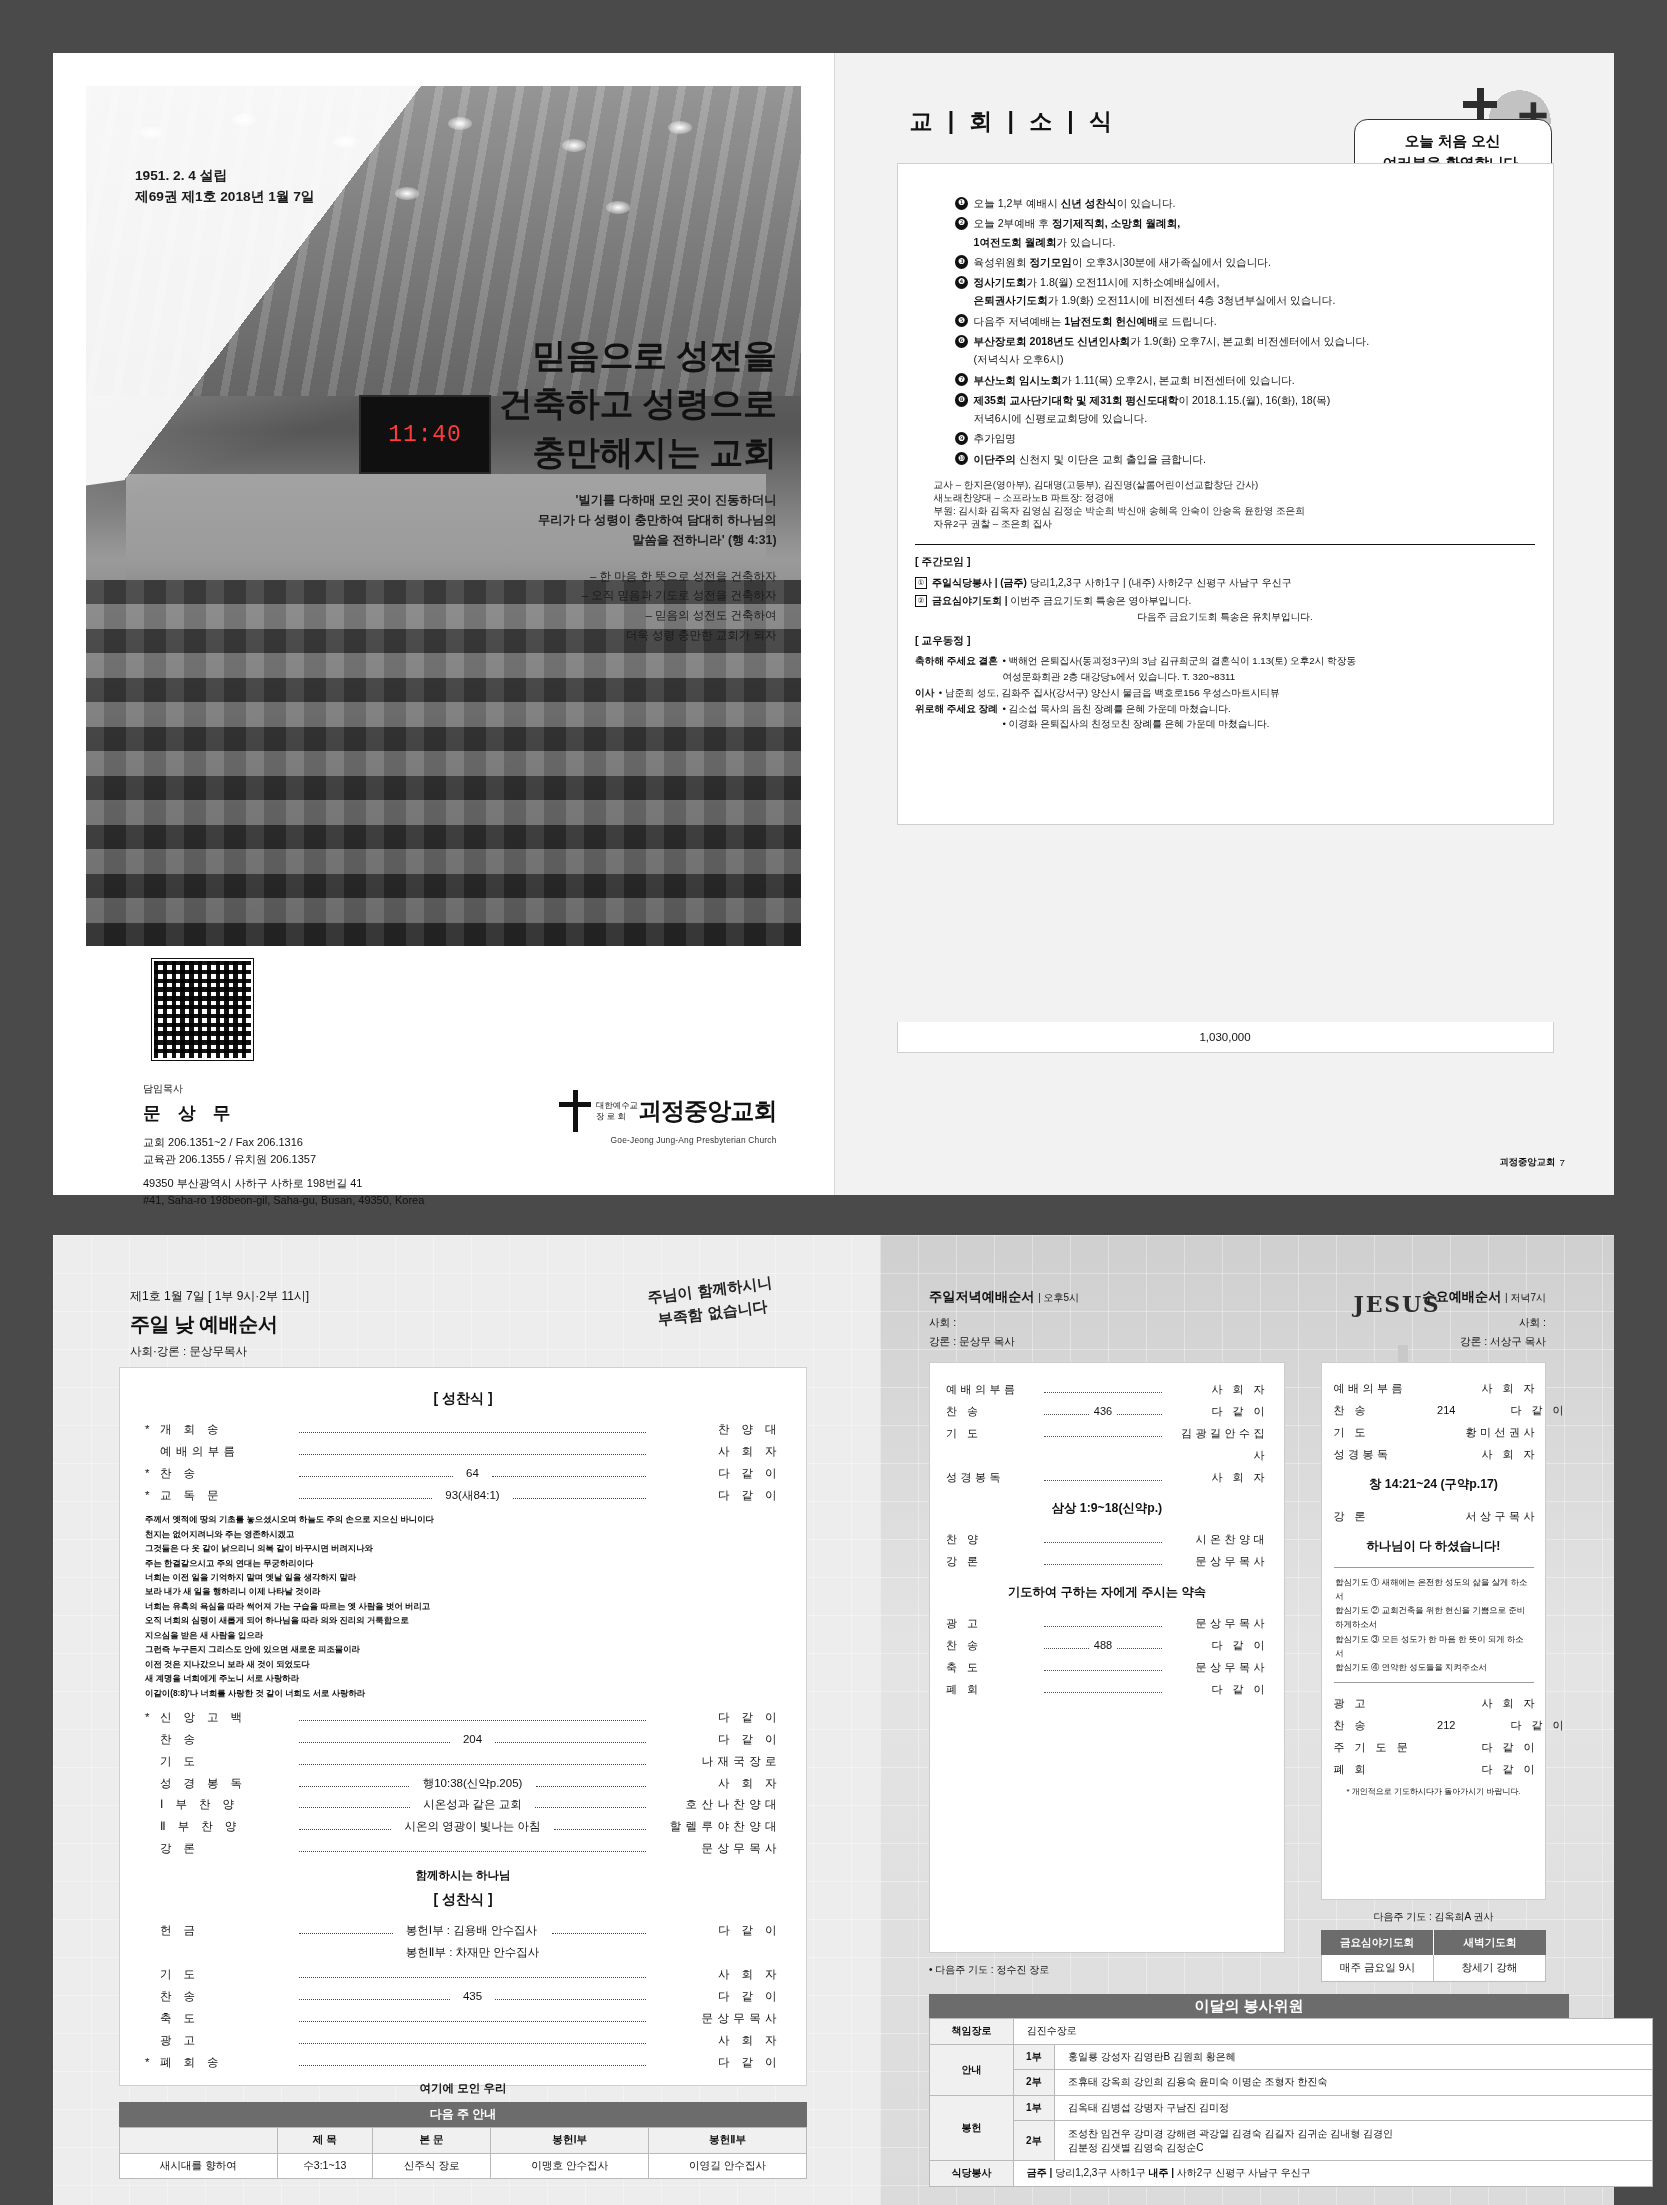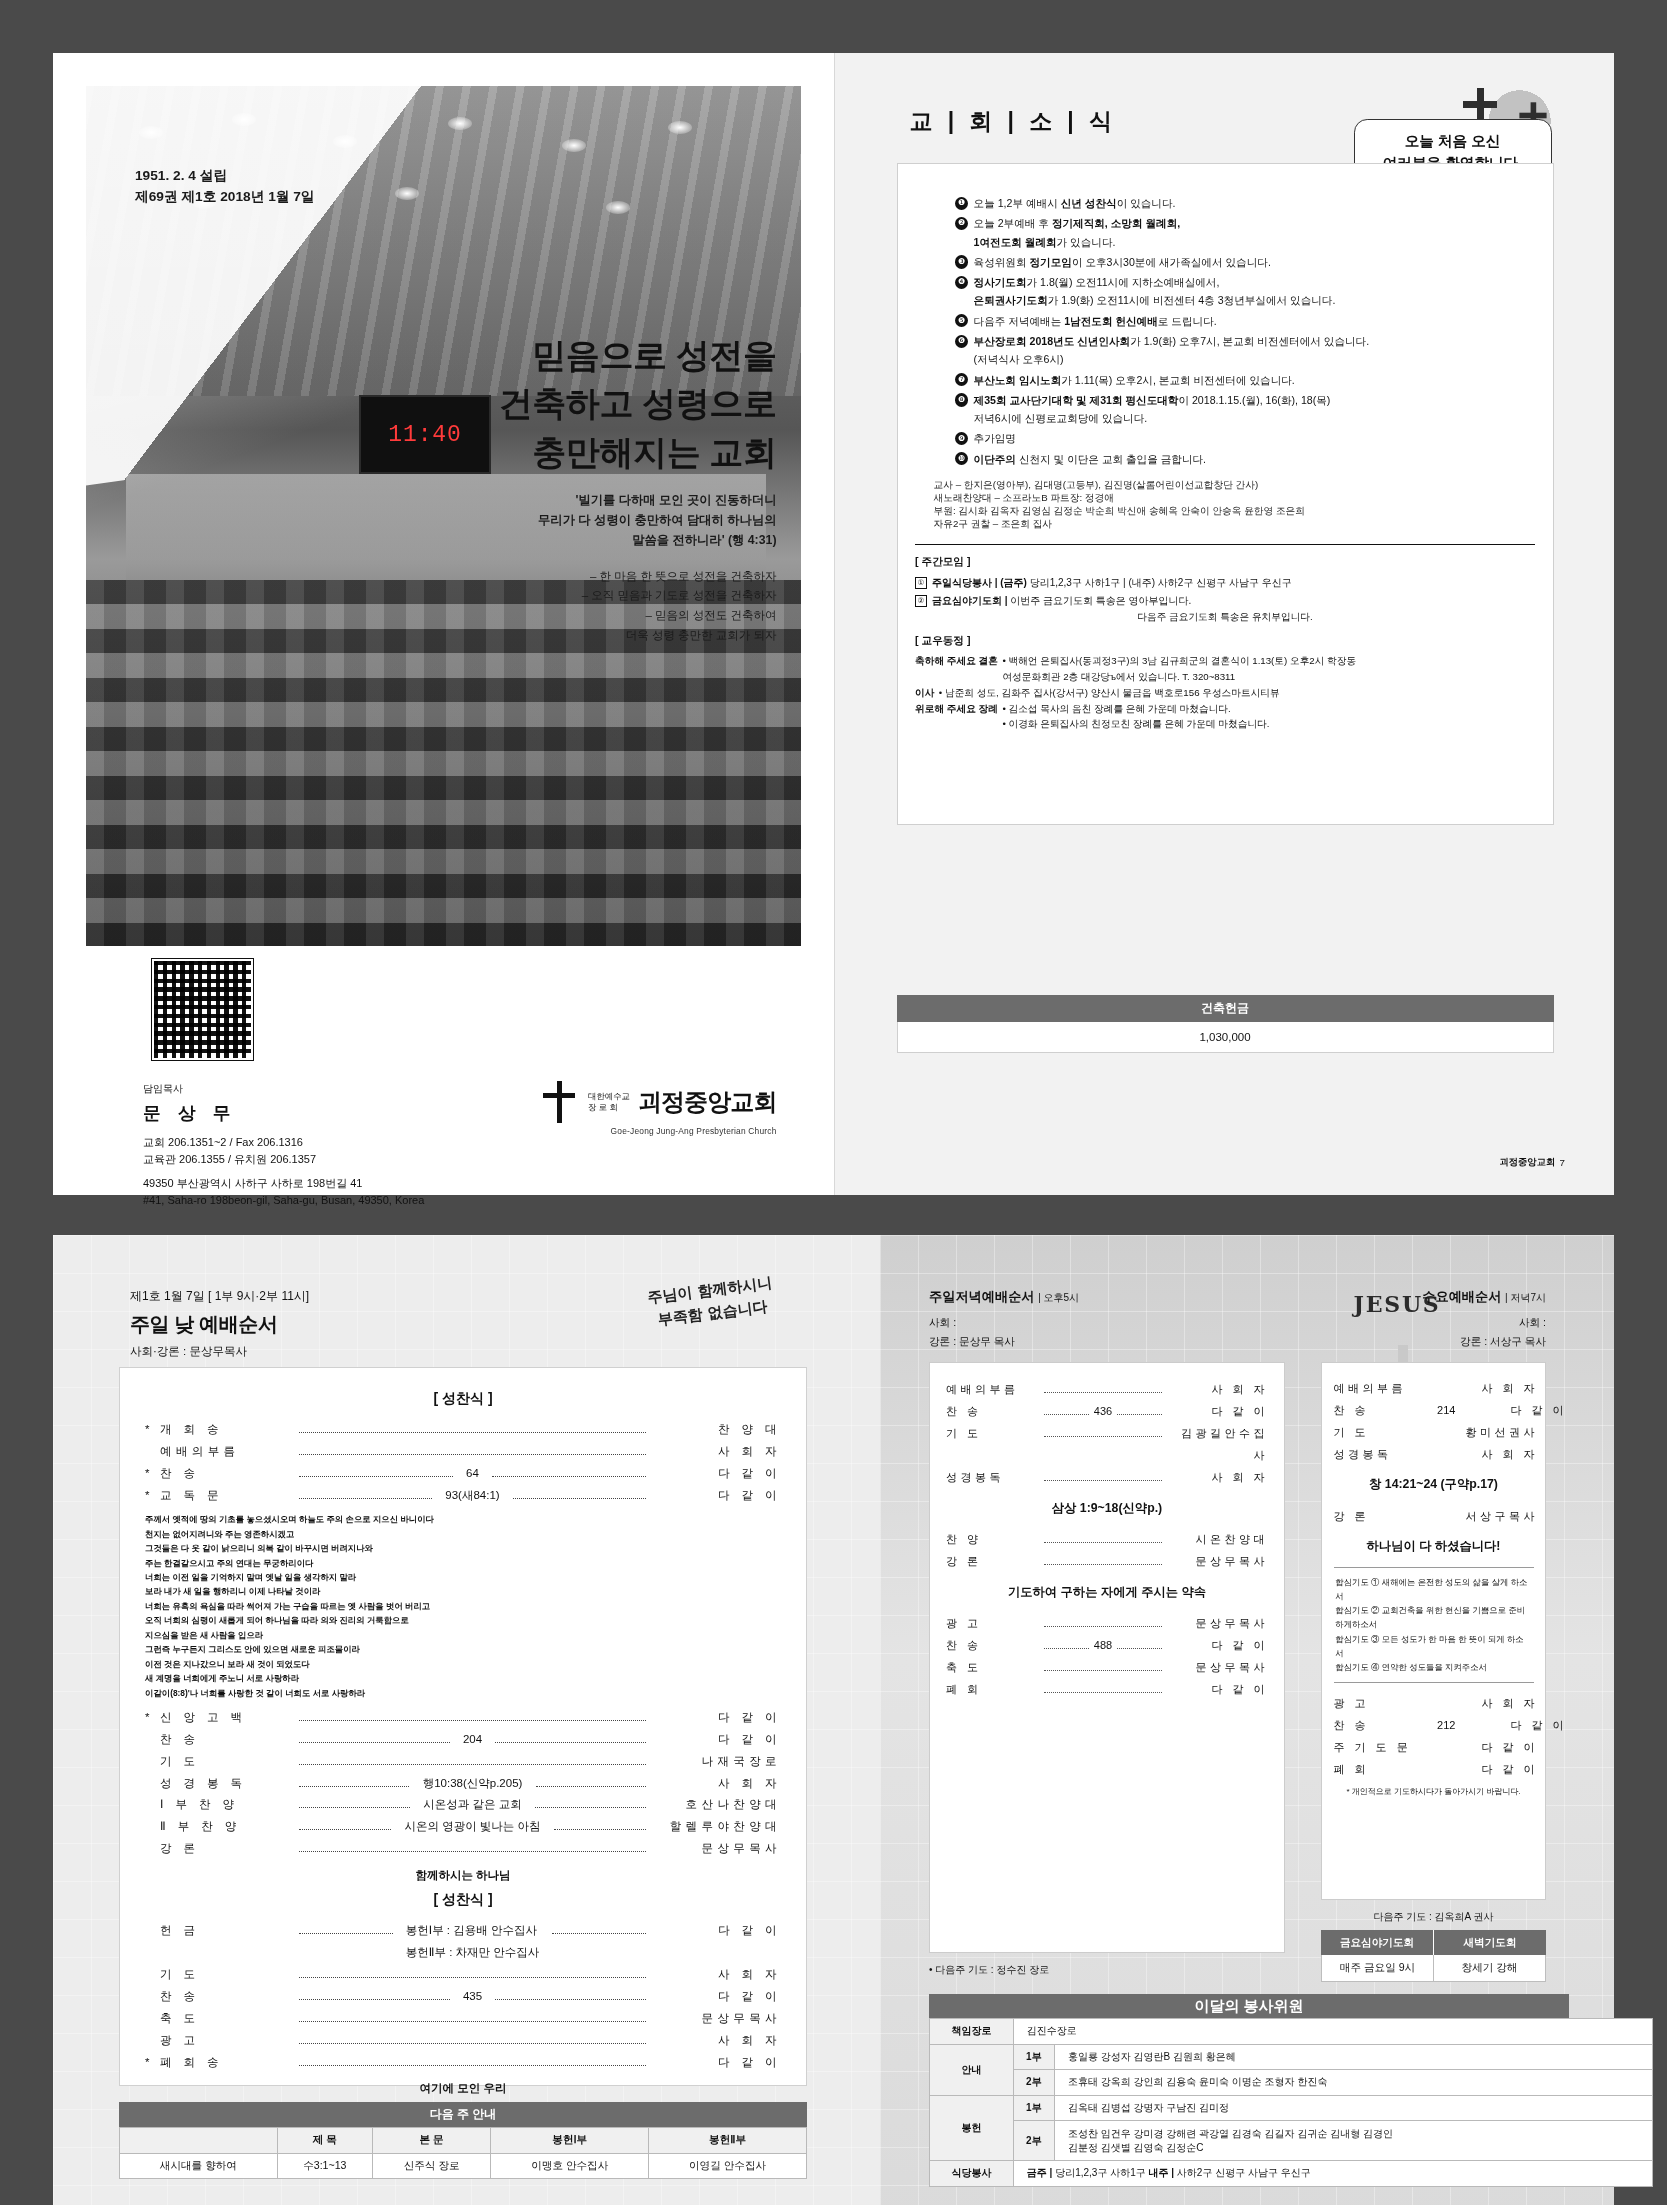--- a/index.html
+++ b/index.html
@@ -109,21 +109,21 @@
   }
   .church-info {
     position:absolute; left:90px; top:1028px; width:335px;
     font-size:11px; line-height:1.62; color:#111;
   }
   .church-info .pastor-label { font-size:10px; }
   .church-info .pastor-name { font-size:17.6px; font-weight:800; letter-spacing:6.2px; margin:1.8px 0 6.2px; }
   .logo-block {
     position:absolute; right:57px; top:1028px; width:282px; text-align:right;
   }
-  .logo-row { display:flex; align-items:center; justify-content:flex-end; gap:8px; }
+  .logo-row { display:flex; align-items:center; justify-content:flex-end; gap:0;margin-top:9px; }
   .logo-mark {
     width:42px; height:42px; position:relative;
   }
   .logo-mark::before{
     content:""; position:absolute; left:18.5px; top:0; width:5.3px; height:42px; background:#111;
   }
   .logo-mark::after{
     content:""; position:absolute; left:5.3px; top:11.5px; width:32px; height:5.3px; background:#111;
   }
   .logo-small { font-size:8.4px; line-height:1.35; text-align:left; color:#111; }
@@ -481,21 +481,20 @@
             <span class="k">이사</span>
             <span>• 남준희 성도, 김화주 집사(강서구) 양산시 물금읍 백호로156 우성스마트시티뷰</span>
           </div>
           <div class="edu-row">
             <span class="k">위로해 주세요  장례</span>
             <span>• 김소섭 목사의 음친 장례를 은혜 가운데 마쳤습니다.<br>• 이경화 은퇴집사의 친정모친 장례를 은혜 가운데 마쳤습니다.</span>
           </div>
         </div>
     </div>
 
-    <div class="offering-head">건축헌금</div>
     <div class="offering-val">1,030,000</div>
 
     <div class="pagefoot" style="right:49px; bottom:26.5px;">
       <span class="mini">괴정중앙교회</span>
       <span>7</span>
     </div>
   </div>
 </div>
 
 <div class="page" id="bottom-spread">

